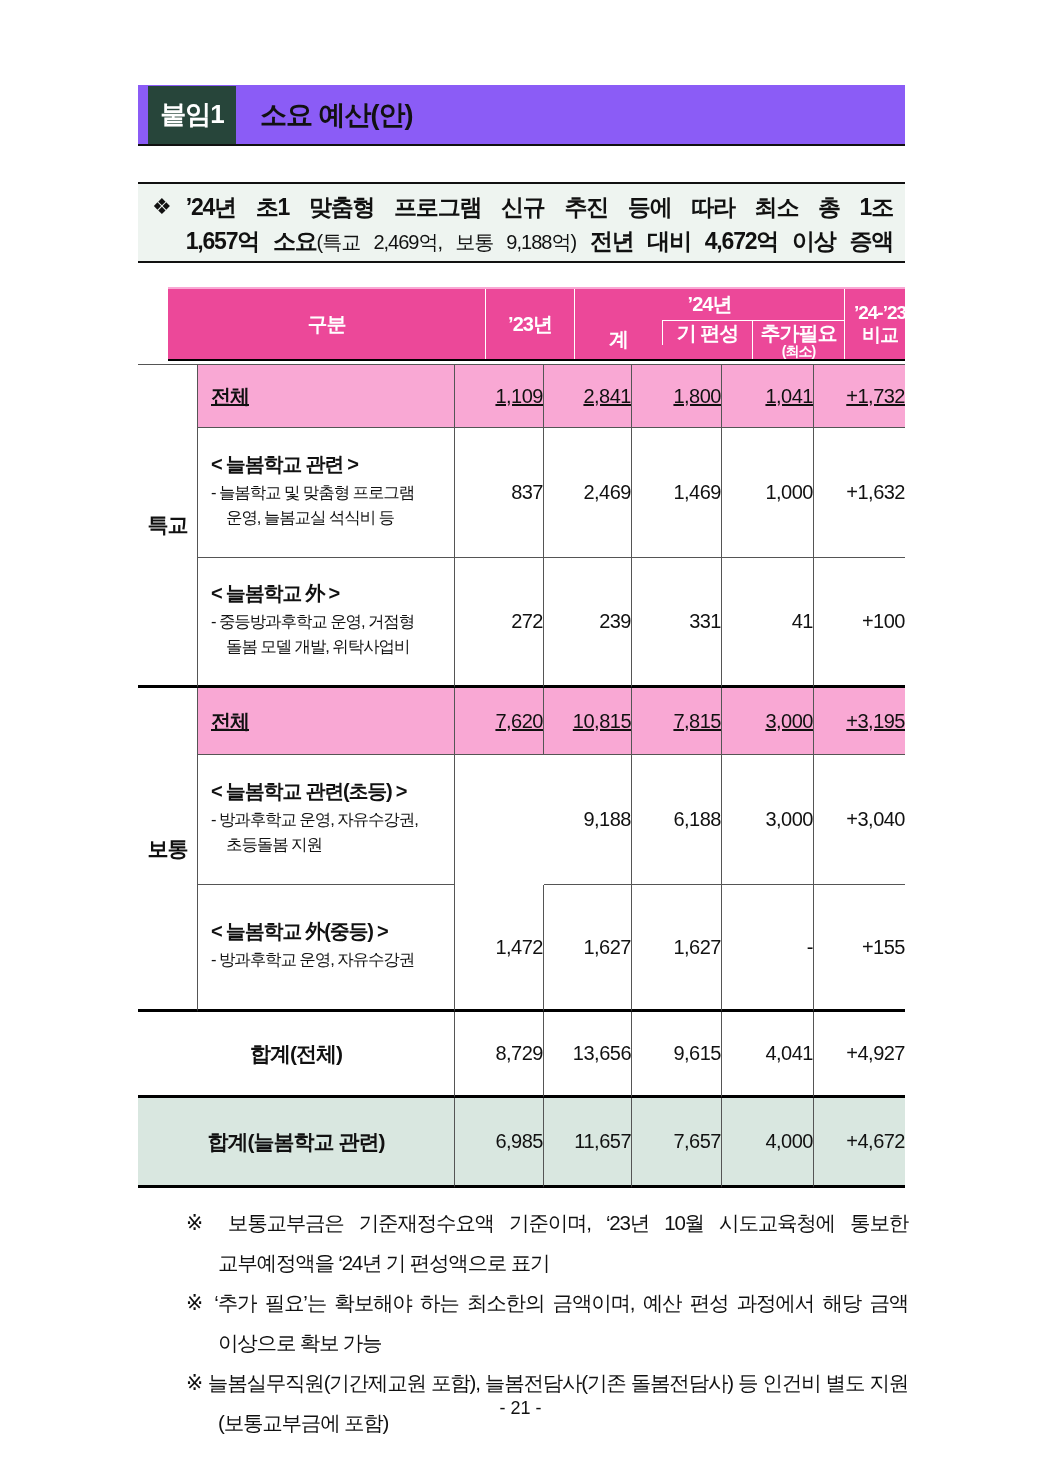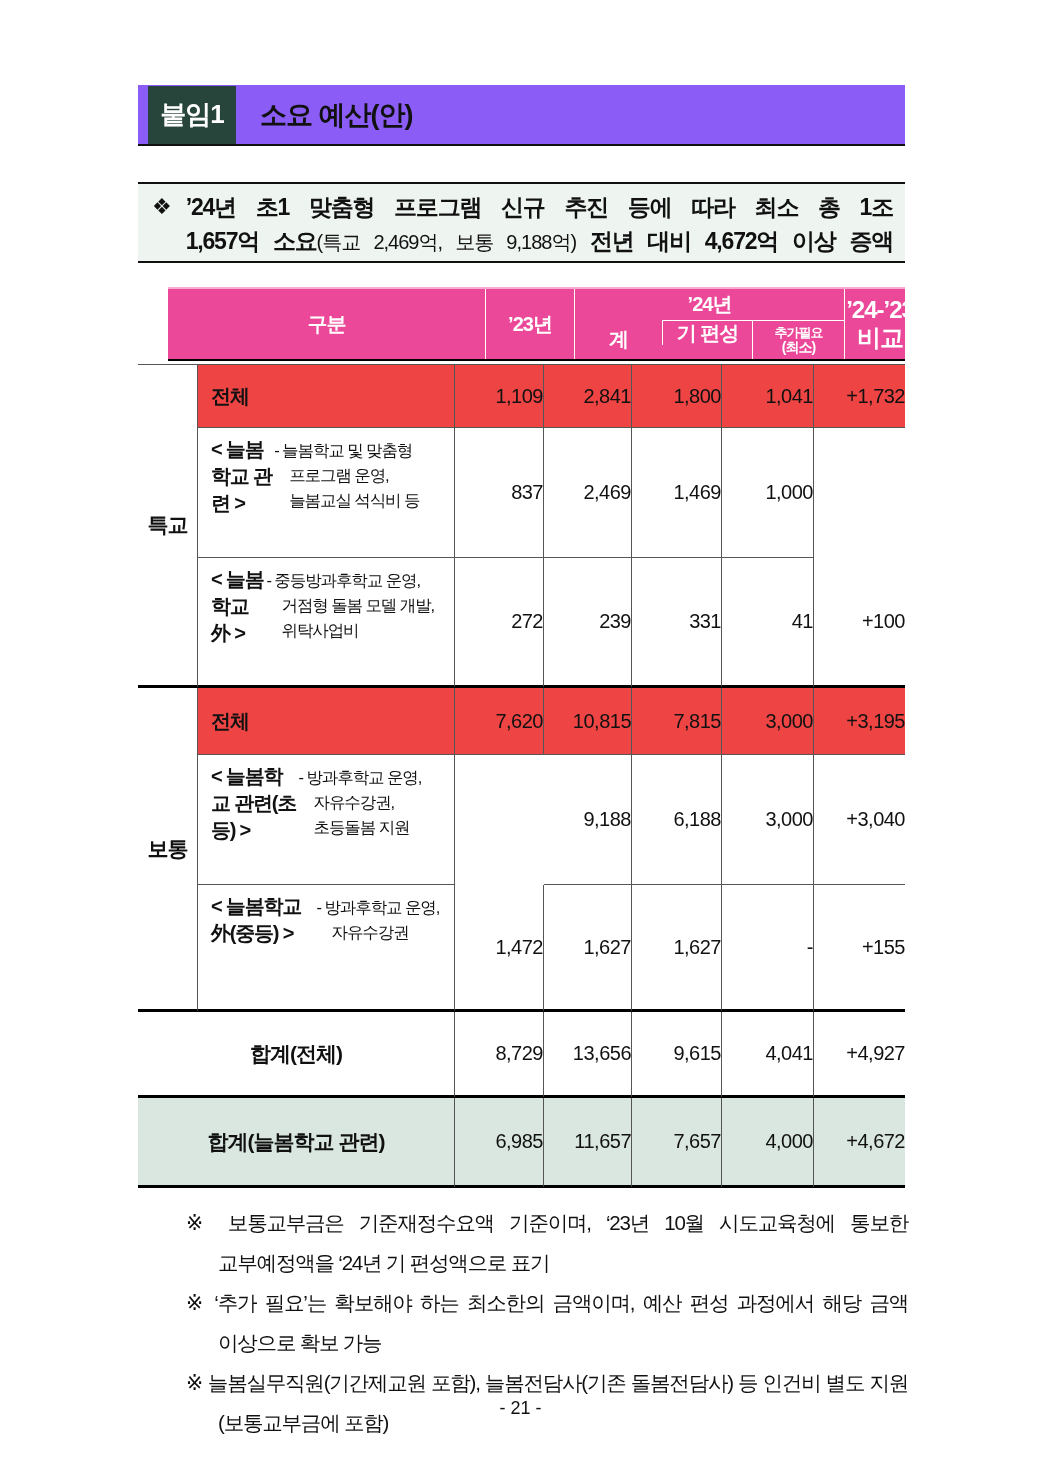--- a/index.html
+++ b/index.html
@@ -41,39 +41,39 @@
     color:#fff;font-weight:bold;font-size:20px;box-sizing:border-box;letter-spacing:-1px;
   }
   .h-gubun{left:0;top:0;width:317px;height:70px;}
   .h-y23{left:317px;top:0;width:89px;height:70px;border-left:1px solid #fff;}
   .h-y24{left:406px;top:0;width:270px;height:31px;border-left:1px solid #fff;}
   .h-total{left:406px;top:31px;width:88px;height:39px;border-left:1px solid #fff;}
   .h-formed{left:494px;top:31px;width:90px;height:25px;border-left:1px solid #fff;border-top:1px solid #fff;}
   .h-extra{left:584px;top:31px;width:92px;height:39px;border-left:1px solid #fff;border-top:1px solid #fff;
            flex-direction:column;line-height:1.0;}
   .h-extra .sub{font-size:14px;font-weight:bold;margin-top:1px;}
-  .h-extra .main{font-size:13px;}
+  .h-extra .main{font-size:20px;}
   .h-comp{left:676px;top:0;width:71px;height:70px;border-left:1px solid #fff;
-          flex-direction:column;line-height:1.15;font-size:24px;}
+          flex-direction:column;line-height:1.15;font-size:19px;}
   .tbody{
     display:grid;margin-top:3px;border-top:1px solid #555;
     grid-template-columns:60px 257px 89px 88px 90px 92px 91px;
     grid-template-rows:63px 130px 130px 67px 130px 127px 86px 90px;
   }
   .cell{
     box-sizing:border-box;border-right:1px solid #555;border-bottom:1px solid #555;
     display:flex;align-items:center;
   }
   .cell.lastcol{border-right:none;}
   .cell.thickb{border-bottom:3px solid #000;}
-  .cell.gray{background:#ef4444;}
+  .cell.gray{background:#f9a8d4;text-decoration:underline;}
   .cell.green{background:#d9e7e0;}
   .groupcell{justify-content:center;font-size:21px;font-weight:bold;letter-spacing:-1px;}
   .rowlabel{padding-left:13px;font-size:20px;font-weight:bold;letter-spacing:-1px;}
-  .desccell{flex-direction:row;align-items:flex-start;justify-content:center;padding:8px 10px 12px 13px;}
+  .desccell{flex-direction:column;align-items:flex-start;justify-content:center;padding:8px 10px 12px 13px;}
   .desccell .dtitle{font-size:20px;font-weight:bold;letter-spacing:-1.2px;line-height:1.35;}
   .desccell .ddesc{
     font-size:16.5px;letter-spacing:-1.1px;line-height:1.5;margin-top:2px;
     padding-left:15px;text-indent:-15px;word-break:keep-all;
   }
   .val{justify-content:flex-end;font-size:20px;letter-spacing:-0.5px;}
   .sumlabel{justify-content:center;font-size:21px;font-weight:bold;letter-spacing:-1px;}
   
   .footnotes{position:absolute;left:186px;top:1203px;width:722px;}
   .fn{
@@ -130,20 +130,21 @@
     <div class="cell val gray lastcol" style="grid-area:1/7">+1,732</div>
 
     <div class="cell desccell" style="grid-area:2/2">
       <div class="dtitle">&lt; 늘봄학교 관련 &gt;</div>
       <div class="ddesc">- 늘봄학교 및 맞춤형 프로그램 운영, 늘봄교실 석식비 등</div>
     </div>
     <div class="cell val" style="grid-area:2/3">837</div>
     <div class="cell val" style="grid-area:2/4">2,469</div>
     <div class="cell val" style="grid-area:2/5">1,469</div>
     <div class="cell val" style="grid-area:2/6">1,000</div>
+    <div class="cell val lastcol" style="grid-area:2/7">+1,632</div>
 
     <div class="cell desccell thickb" style="grid-area:3/2">
       <div class="dtitle">&lt; 늘봄학교 外 &gt;</div>
       <div class="ddesc">- 중등방과후학교 운영, 거점형 돌봄 모델 개발, 위탁사업비</div>
     </div>
     <div class="cell val thickb" style="grid-area:3/3">272</div>
     <div class="cell val thickb" style="grid-area:3/4">239</div>
     <div class="cell val thickb" style="grid-area:3/5">331</div>
     <div class="cell val thickb" style="grid-area:3/6">41</div>
     <div class="cell val thickb lastcol" style="grid-area:3/7">+100</div>

